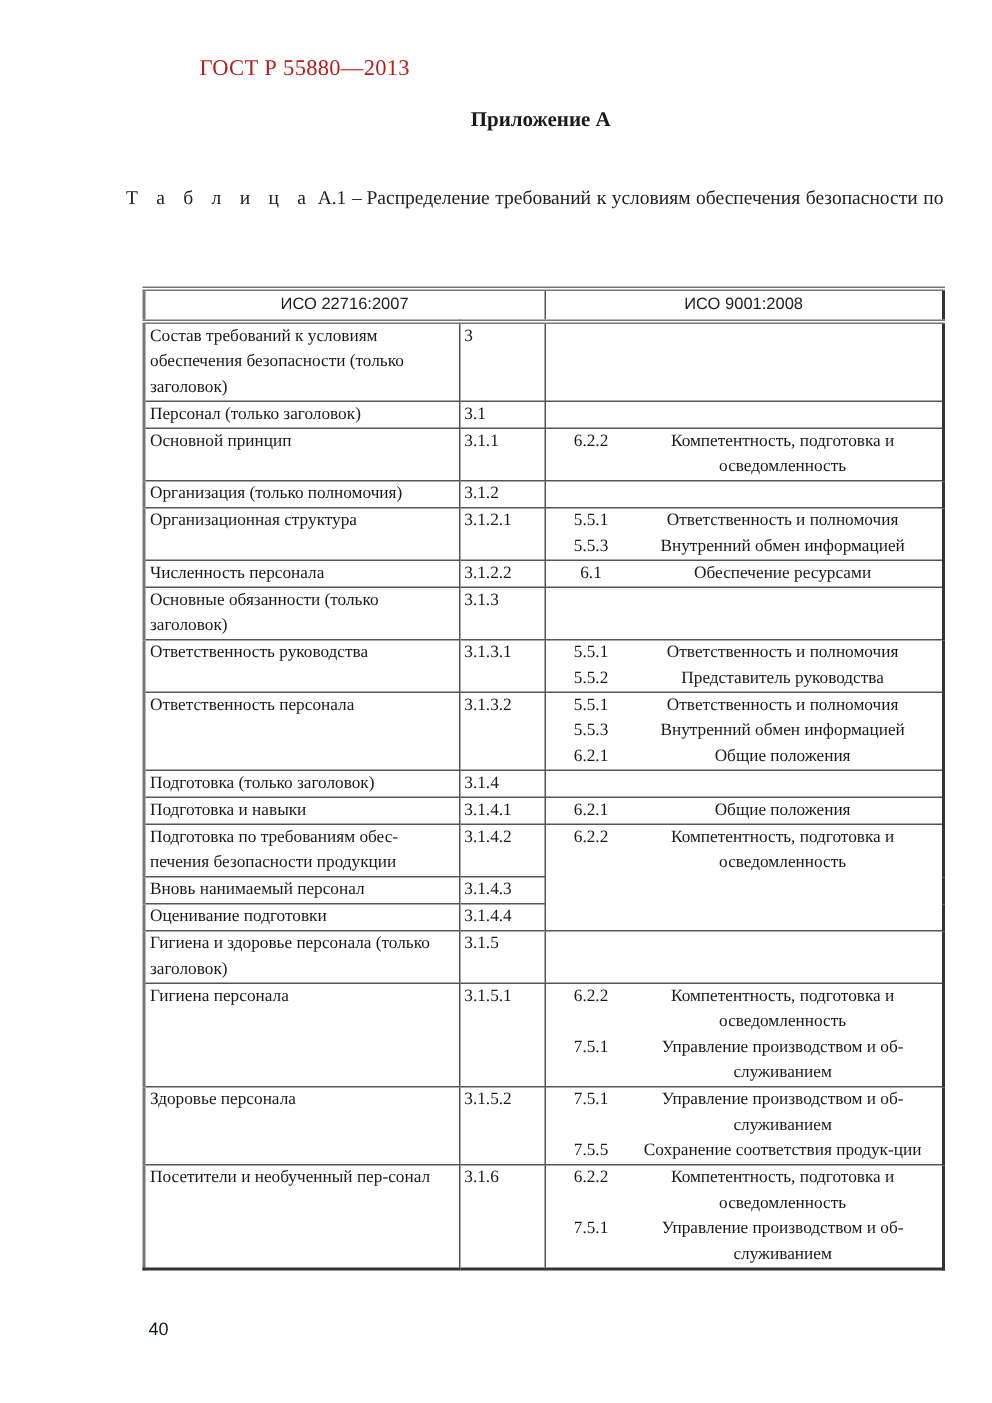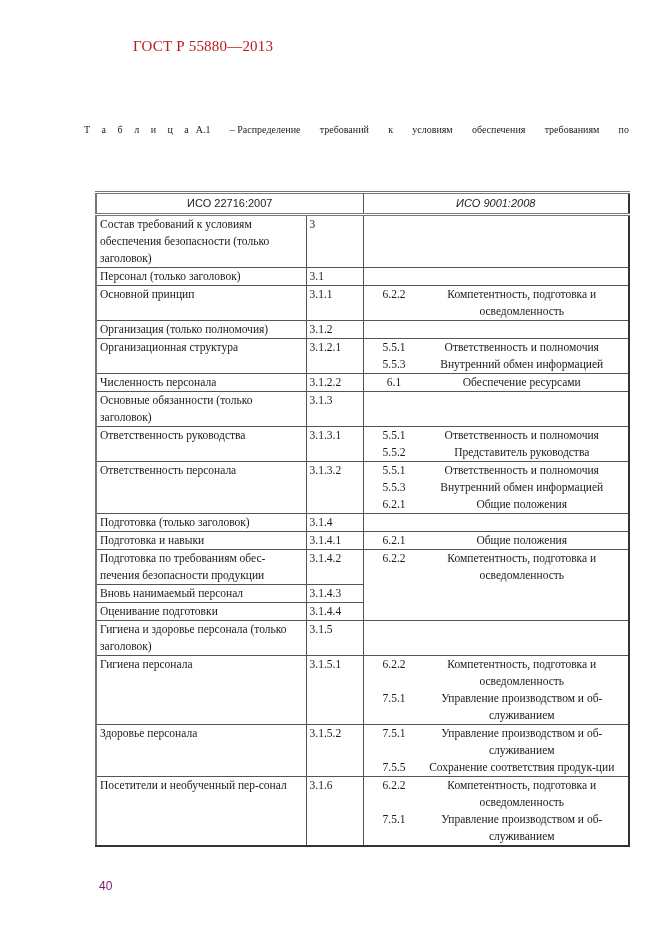--- a/index.html
+++ b/index.html
@@ -34,21 +34,21 @@
       font-size: 14px;
       line-height: 17px;
       padding-left: 60px;
       box-sizing: border-box;
     }
     .table-caption {
       position: absolute;
       left: 84px;
       top: 124px;
       width: 545px;
-      font-size: 10px;
+      font-size: 13px;
       color: #222;
     }
     .table-caption .line1 {
       white-space: nowrap;
       display: flex;
       justify-content: space-between;
     }
     .table-caption .spaced {
       letter-spacing: 4.5px;
     }
@@ -83,59 +83,59 @@
     }
     table.req tbody tr:last-child td {
       border-bottom: 2px solid #333;
     }
     table.req td.col-r {
       border-right: 2px solid #333;
       text-align: center;
     }
     table.req th.col-r {
       border-right: 2px solid #333;
-      font-style: italic;
     }
     table.req td.col-l, table.req th.col-l {
       border-left: 2px solid #777;
     }
     .iso-block {
       display: grid;
       grid-template-columns: 52px 1fr;
       column-gap: 0;
     }
     .iso-block .code {
       padding-left: 3px;
     }
     .page-number {
       position: absolute;
       left: 99px;
       top: 879px;
       font-family: "Liberation Sans", "DejaVu Sans", sans-serif;
       font-size: 12px;
-      color: #701a75;
+      color: #0f172a;
     }
   </style>
 </head>
 <body>
 
 <div class="doc-code">ГОСТ Р 55880—2013</div>
 
 <div class="appendix-title">
+  <div>Приложение А</div>
 </div>
 
 <div class="table-caption">
   <div class="line1">
     <span><span class="spaced">Т а б л и ц а</span> <span>А.1</span></span>
     <span>– Распределение</span>
     <span>требований</span>
     <span>к</span>
     <span>условиям</span>
     <span>обеспечения</span>
-    <span>требованиям</span>
+    <span>безопасности</span>
     <span>по</span>
   </div>
 </div>
 
 <table class="req">
   <colgroup>
     <col style="width:210px">
     <col style="width:57px">
     <col style="width:266px">
   </colgroup>

